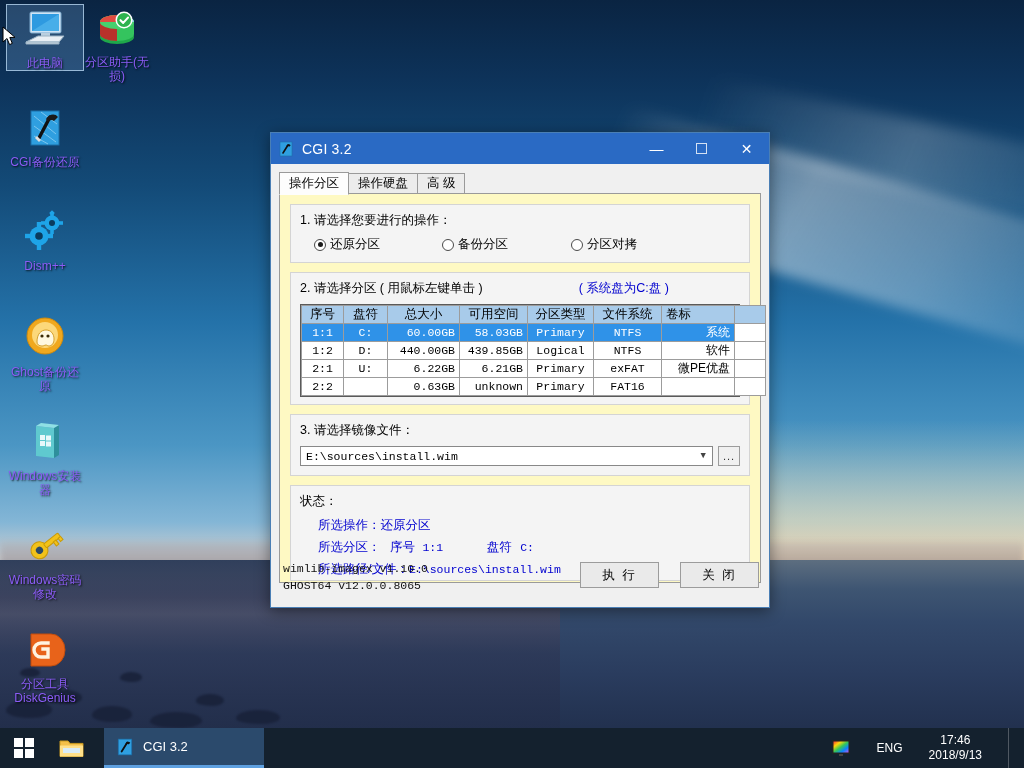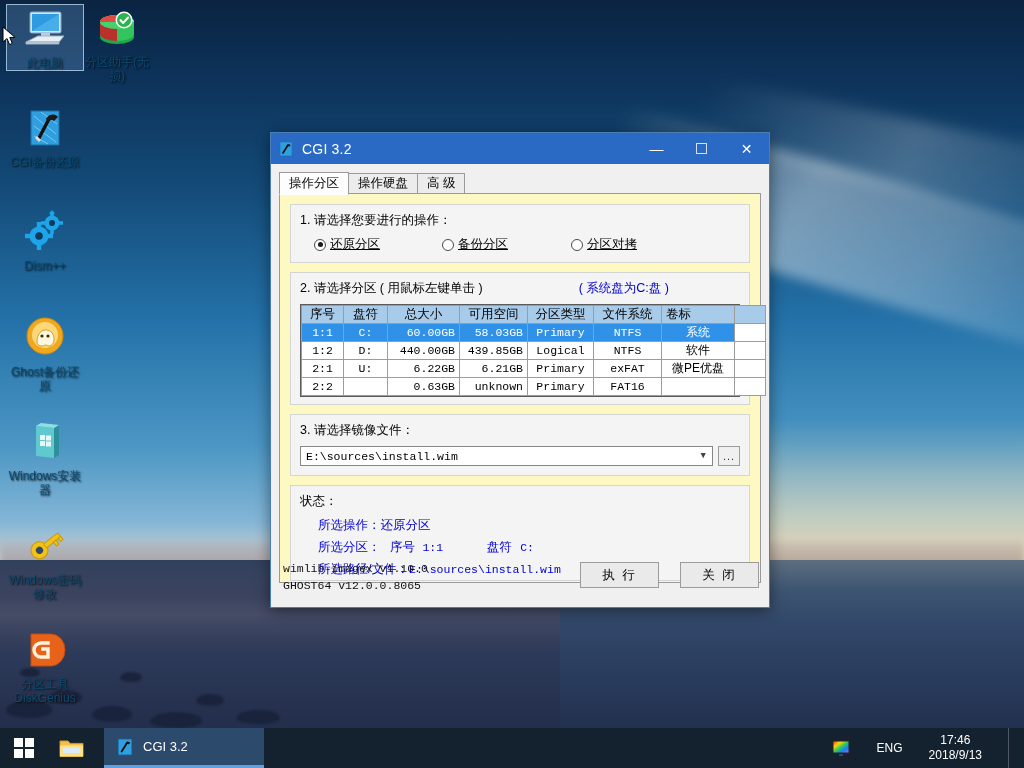--- a/index.html
+++ b/index.html
@@ -97,21 +97,21 @@
     border-radius: 50% 50% 45% 55% / 60% 55% 45% 40%;
     filter: blur(1px);
     opacity: 0.92;
   }
 
   
   .desk-icon {
     position: absolute;
     width: 78px;
     text-align: center;
-    color: #0c4a6e;
+    color: #8b5cf6;
     font-size: 12px;
     line-height: 14px;
     text-shadow: 1px 1px 2px rgba(0,0,0,0.85);
     cursor: default;
   }
   .desk-icon .glyph {
     width: 48px; height: 48px;
     margin: 0 auto 3px auto;
     position: relative;
   }
@@ -203,21 +203,21 @@
 
   .group {
     border: 1px solid #d4d4d4;
     background: #f4f4f4;
     padding: 7px 9px 9px 9px;
     margin-bottom: 9px;
     position: relative;
   }
   .grp-title { font-size: 12.5px; margin-bottom: 7px; }
 
-  .radios { display: flex; padding-left: 14px; text-decoration: underline; }
+  .radios { display: flex; padding-left: 14px; }
   .radio { display: flex; align-items: center; font-size: 12.5px; }
   .radio .dot {
     width: 12px; height: 12px; border-radius: 50%;
     border: 1px solid #4a4a4a; background: #fff;
     margin-right: 4px; position: relative; flex: none;
   }
   .radio.on .dot::after {
     content: ""; position: absolute; left: 2.5px; top: 2.5px;
     width: 5px; height: 5px; border-radius: 50%; background: #1a1a1a;
   }
@@ -243,21 +243,21 @@
   }
   table.parts th {
     background: #a8cbea; font-weight: normal;
     font-family: "Liberation Sans", sans-serif;
     font-size: 12.5px;
     text-align: center;
   }
   table.parts tr.sel td { background: #2f92e8; color: #fff; }
   td.num { text-align: right; }
   td.ctr { text-align: center; }
-  td.lbl { text-align: center; font-family: "Liberation Sans", sans-serif; font-size: 12px; }
+  td.lbl { text-align: right; font-family: "Liberation Sans", sans-serif; font-size: 12px; }
   .tblwrap { border: 1px solid #5a5a5a; background:#fff; }
 
   
   .combo-row { display: flex; align-items: center; gap: 5px; }
   .combo {
     flex: 1; height: 20px;
     border: 1px solid #888; background: #fff;
     display: flex; align-items: center;
     padding: 0 3px 0 5px;
     font-family: "Liberation Mono", "DejaVu Sans Mono", monospace;

